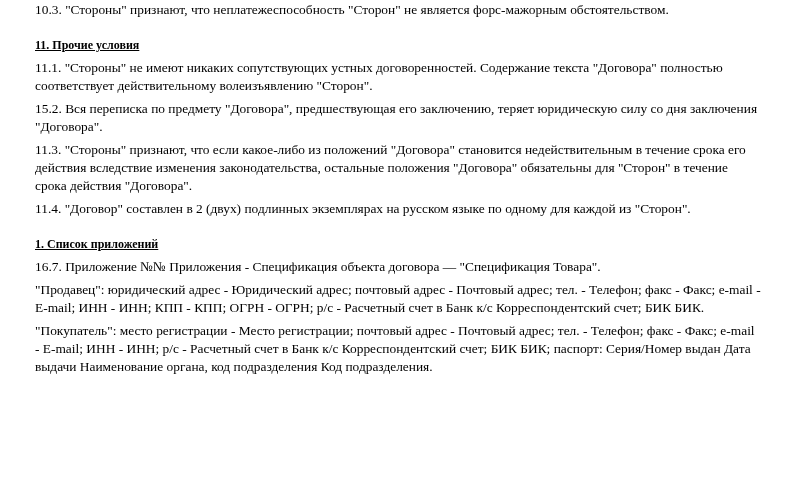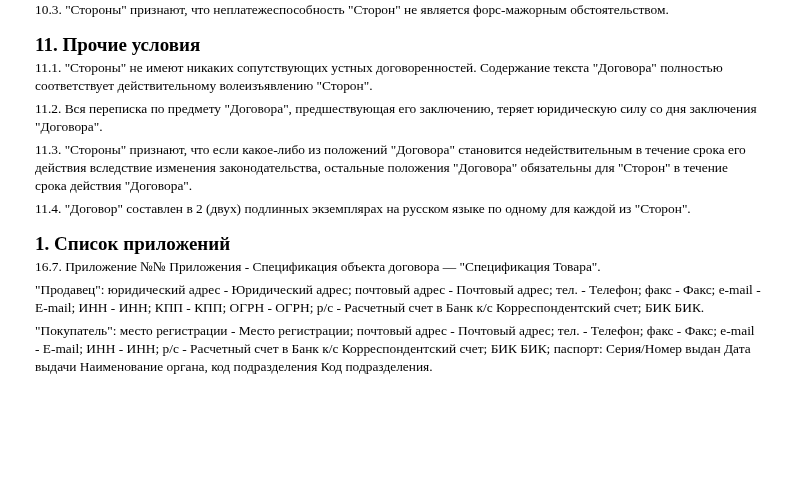--- a/index.html
+++ b/index.html
@@ -22,42 +22,43 @@
       font-family: "Liberation Serif", "DejaVu Serif", serif;
       font-size: 13.4px;
       line-height: 18px;
     }
     .page p {
       margin: 0 0 5px 0;
       font-weight: normal;
     }
     .page h3 {
       margin: 17px 0 5px 0;
-      font-size: 19px;
+      font-size: 12px;
       line-height: 18px;
       font-weight: bold;
+      text-decoration: underline;
     }
     .page section {
       margin: 0;
       padding: 0;
     }
   </style>
 </head>
 <body>
 
 <div class="page">
 
   <section>
     <p>10.3. "Стороны" признают, что неплатежеспособность "Сторон" не является форс-мажорным обстоятельством.</p>
   </section>
 
   <section>
     <h3>11. Прочие условия</h3>
     <p>11.1. "Стороны" не имеют никаких сопутствующих устных договоренностей. Содержание текста "Договора" полностью соответствует действительному волеизъявлению "Сторон".</p>
-    <p>11.2. Вся переписка по предмету "Договора", предшествующая его заключению, теряет юридическую силу со дня заключения "Договора".</p>
+    <p>15.2. Вся переписка по предмету "Договора", предшествующая его заключению, теряет юридическую силу со дня заключения "Договора".</p>
     <p>11.3. "Стороны" признают, что если какое-либо из положений "Договора" становится недействительным в течение срока его действия вследствие изменения законодательства, остальные положения "Договора" обязательны для "Сторон" в течение срока действия "Договора".</p>
     <p>11.4. "Договор" составлен в 2 (двух) подлинных экземплярах на русском языке по одному для каждой из "Сторон".</p>
   </section>
 
   <section>
     <h3>1. Список приложений</h3>
     <p>16.7. Приложение №№ Приложения - Спецификация объекта договора — "Спецификация Товара".</p>
   </section>
 
   <section>

